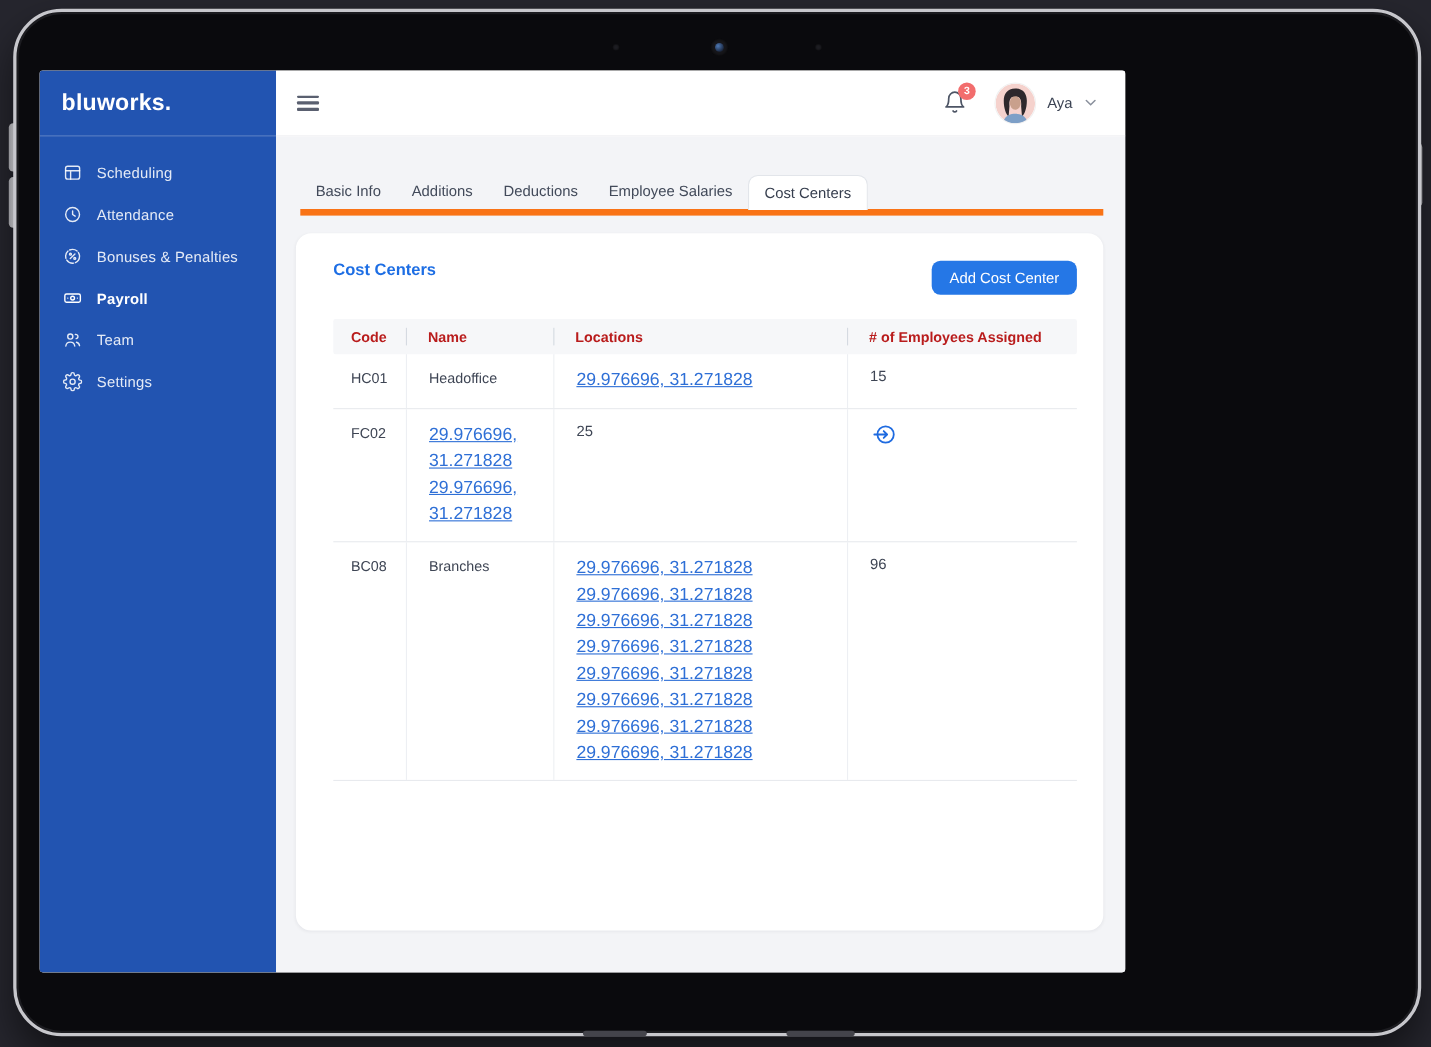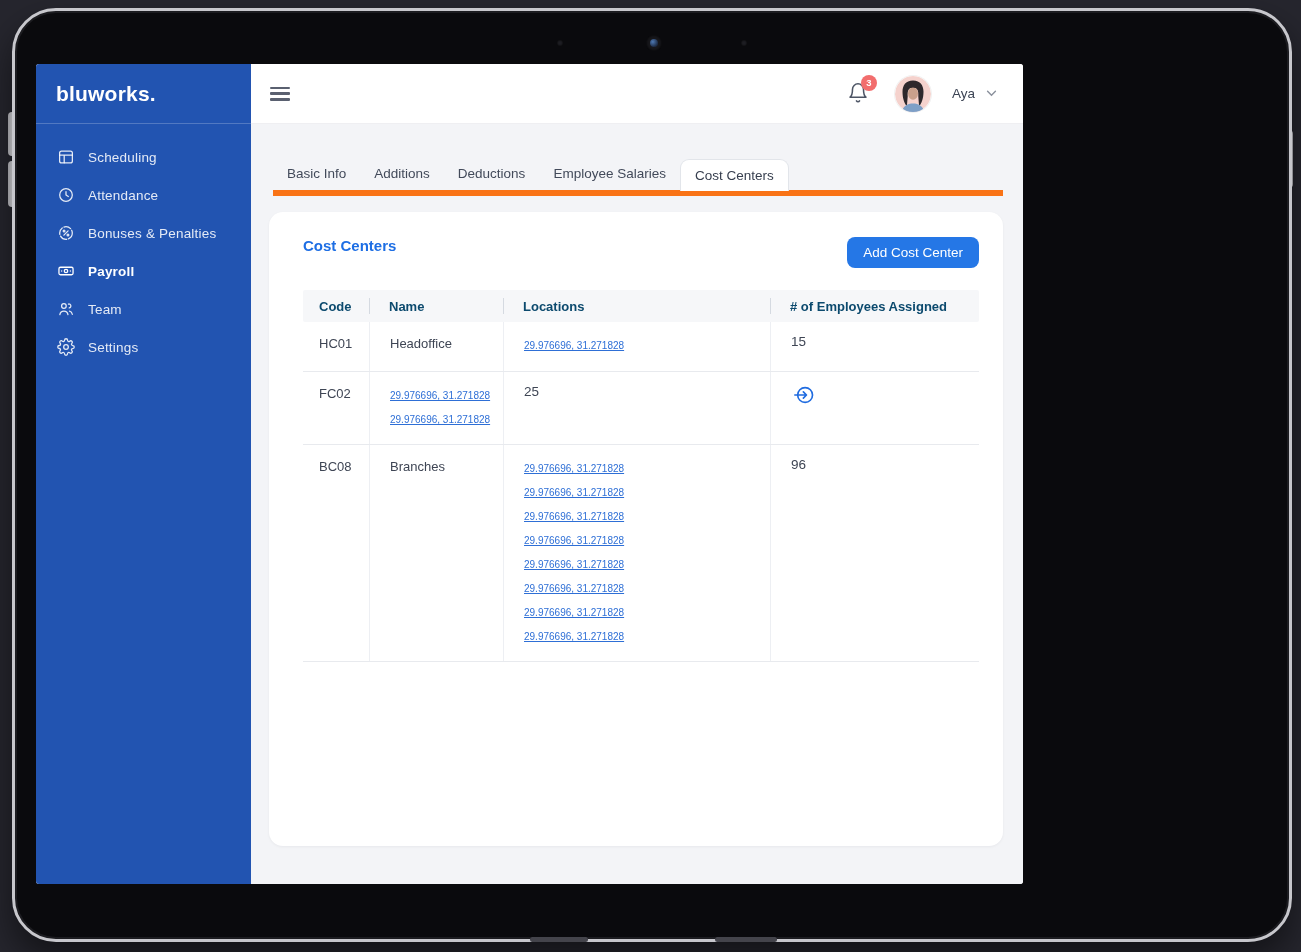--- a/index.html
+++ b/index.html
@@ -72,21 +72,21 @@
   .hamburger span { display: block; height: 2.5px; background: #5a6070; border-radius: 1px; }
   .topbar-spacer { flex: 1; }
   .bell-wrap { position: relative; width: 24px; height: 26px; cursor: pointer; margin-right: 24px; }
   .bell-wrap svg { width: 22px; height: 24px; stroke: #4d5565; }
   .badge { position: absolute; top: -6px; right: -6px; min-width: 16px; height: 16px; border-radius: 9px;
     background: #f26d6d; color: #fff; font-size: 9.5px; font-weight: 700;
     display: flex; align-items: center; justify-content: center; padding: 0 3px; }
   .avatar { width: 36px; height: 36px; border-radius: 50%; overflow: hidden; flex: 0 0 36px; cursor: pointer;
     box-shadow: 0 0 0 1px rgba(0,0,0,.06); }
   .avatar svg { width: 36px; height: 36px; display: block; }
-  .user-name { margin-left: 21px; font-size: 13.5px; color: #3c4454; }
+  .user-name { margin-left: 11px; font-size: 13.5px; color: #3c4454; }
   .chev { margin-left: 11px; cursor: pointer; display: inline-flex; }
   .chev svg { width: 11px; height: 7px; stroke: #8a909c; }
 
   
   .content { flex: 1; background: #f3f4f7; padding: 26px 20px 0 18px; overflow: hidden; }
   .page-title { margin-left: 4px; font-size: 15px; font-weight: 700; color: #2b3240; letter-spacing: .4px; }
 
   .tabbar { margin: 14px 0 0 4px; display: flex; align-items: flex-end; height: 32px;
     border-bottom: 6px solid #f97316; }
   .tab { padding: 0 14px; line-height: 30px; height: 31px; font-size: 13.5px; color: #424a5a; cursor: pointer; white-space: nowrap; }
@@ -96,30 +96,30 @@
   .card { margin-top: 16px; background: #fff; border-radius: 14px; min-height: 634px;
     padding: 25px 24px 24px 34px; box-shadow: 0 1px 3px rgba(16,24,40,.05); }
   .card-head { display: flex; align-items: flex-start; justify-content: space-between; }
   .card-title { font-size: 15px; font-weight: 700; color: #1d6ee4; }
   .add-btn { background: #2577e6; color: #fff; border: none; border-radius: 8px;
     font-family: inherit; font-size: 13.5px; padding: 8px 16px; cursor: pointer; }
 
   .table { margin-top: 22px; }
   .trow, .thead { display: grid; grid-template-columns: 66px 134px 267px 352px 1fr; }
   .thead { background: #f6f7f9; height: 32px; align-items: center; border-radius: 2px; }
-  .th { position: relative; font-size: 13px; font-weight: 700; color: #0c4a6e; padding-left: 20px; }
+  .th { position: relative; font-size: 13px; font-weight: 700; color: #b91c1c; padding-left: 20px; }
   .th:first-child { padding-left: 16px; }
   .th:not(:first-child)::before { content: ''; position: absolute; left: 0; top: 50%;
     transform: translateY(-50%); width: 1px; height: 16px; background: #d5dae1; }
   .trow { border-bottom: 1px solid #e8eaee; }
   .td { padding: 12px 0 12px 20px; font-size: 13px; color: #3e4554; }
   .td:first-child { padding-left: 16px; }
   .trow .td:not(:first-child) { border-left: 1px solid #edeff3; }
   .td.code, .td.name { padding-top: 14px; }
-  .loc-link { display: block; line-height: 24px; font-size: 10px; color: #2e6fd6;
+  .loc-link { display: block; line-height: 24px; font-size: 16px; color: #2e6fd6;
     text-decoration: underline; cursor: pointer; }
   .td.emp { font-size: 13.5px; }
   .td.act { padding-left: 22px; }
   .act-ic { display: inline-flex; width: 22px; height: 22px; cursor: pointer; }
   .act-ic svg { width: 22px; height: 22px; stroke: #1f6be0; }
 </style>
 </head>
 <body>
 
 <div class="side-btn btn-left-1"></div>

